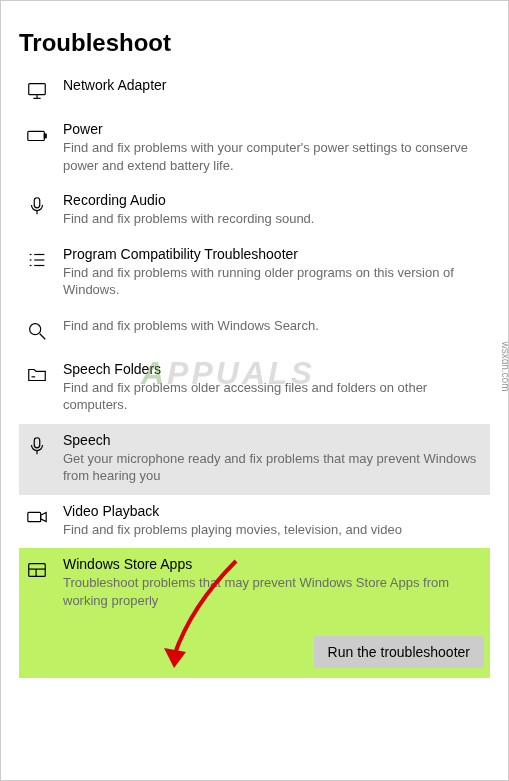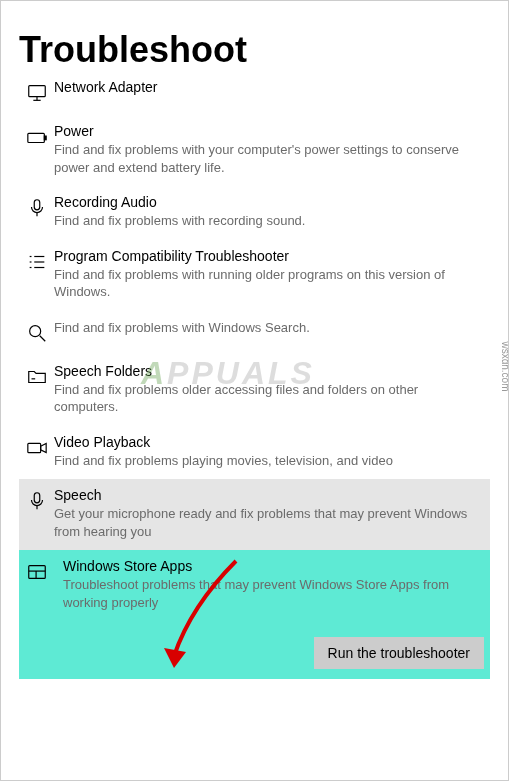--- a/index.html
+++ b/index.html
@@ -8,38 +8,39 @@
       background: #fff;
       width: 509px;
       height: 781px;
       border: 1px solid #ccc;
       padding: 18px 18px 18px 18px;
       color: #000;
       position: relative;
       overflow: hidden;
     }
     h1 {
-      font-size: 36px;
+      font-size: 24px;
       font-weight: 600;
+      margin-bottom: 12px;
       margin-top: 10px;
     }
     .item {
       display: flex;
       align-items: flex-start;
       padding: 8px 6px 10px 6px;
-      gap: 5px;
+      gap: 14px;
       cursor: pointer;
     }
     .item.selected {
       background: #e5e5e5;
     }
     .item.expanded {
-      background: #5eead4;
+      background: #bef264;
       flex-direction: column;
-      gap: 0;
+      gap: 12px;
     }
     .item.expanded .row {
       display: flex;
       align-items: flex-start;
       gap: 14px;
       width: 100%;
     }
     .item .icon {
       width: 24px;
       height: 24px;
@@ -65,21 +66,21 @@
     }
     .desc {
       font-size: 13px;
       color: #6b6b6b;
       line-height: 1.35;
     }
     .btn-row {
       width: 100%;
       display: flex;
       justify-content: flex-end;
-      margin-top: 25px;
+      margin-top: 14px;
     }
     .run-btn {
       background: #cccccc;
       border: none;
       font-size: 14px;
       padding: 8px 14px;
       cursor: pointer;
       color: #000;
     }
     .watermark {
@@ -188,43 +189,43 @@
         <svg viewBox="0 0 24 24">
           <path d="M3 6h6l2 2h10v10H3z"></path>
           <line x1="6" y1="14" x2="10" y2="14"></line>
         </svg>
       </span>
       <div class="txt">
         <div class="title">Speech Folders</div>
         <div class="desc">Find and fix problems older accessing files and folders on other computers.</div>
       </div>
     </div>
-    <div class="item">
-      <span class="icon">
-        <svg viewBox="0 0 24 24">
-          <rect x="2" y="7" width="14" height="10" rx="1"></rect>
-          <polygon points="16,10 22,7 22,17 16,14"></polygon>
-        </svg>
-      </span>
-      <div class="txt">
-        <div class="title">Video Playback</div>
-        <div class="desc">Find and fix problems playing movies, television, and video</div>
-      </div>
-    </div>
     <div class="item selected">
       <span class="icon">
         <svg viewBox="0 0 24 24">
           <rect x="9" y="3" width="6" height="11" rx="3"></rect>
           <path d="M6 11a6 6 0 0 0 12 0"></path>
           <line x1="12" y1="17" x2="12" y2="21"></line>
         </svg>
       </span>
       <div class="txt">
         <div class="title">Speech</div>
         <div class="desc">Get your microphone ready and fix problems that may prevent Windows from hearing you</div>
+      </div>
+    </div>
+    <div class="item">
+      <span class="icon">
+        <svg viewBox="0 0 24 24">
+          <rect x="2" y="7" width="14" height="10" rx="1"></rect>
+          <polygon points="16,10 22,7 22,17 16,14"></polygon>
+        </svg>
+      </span>
+      <div class="txt">
+        <div class="title">Video Playback</div>
+        <div class="desc">Find and fix problems playing movies, television, and video</div>
       </div>
     </div>
     <div class="item expanded">
       <div class="row">
         <span class="icon">
           <svg viewBox="0 0 24 24">
             <rect x="3" y="5" width="18" height="14" rx="1"></rect>
             <line x1="3" y1="11" x2="21" y2="11"></line>
             <line x1="11" y1="11" x2="11" y2="19"></line>
           </svg>

